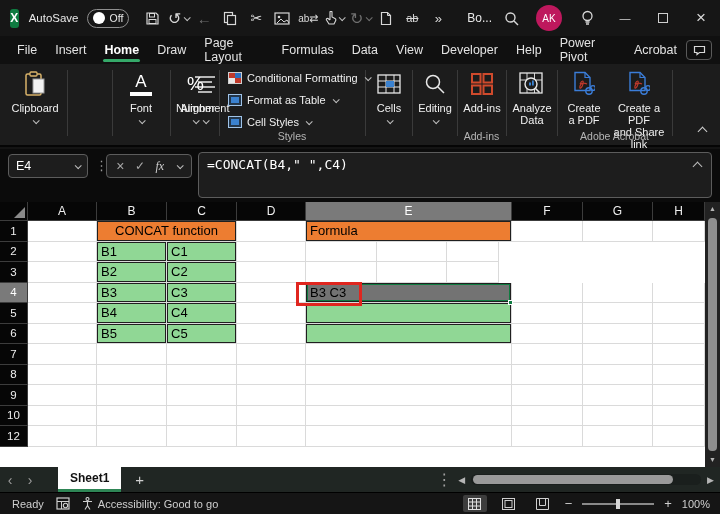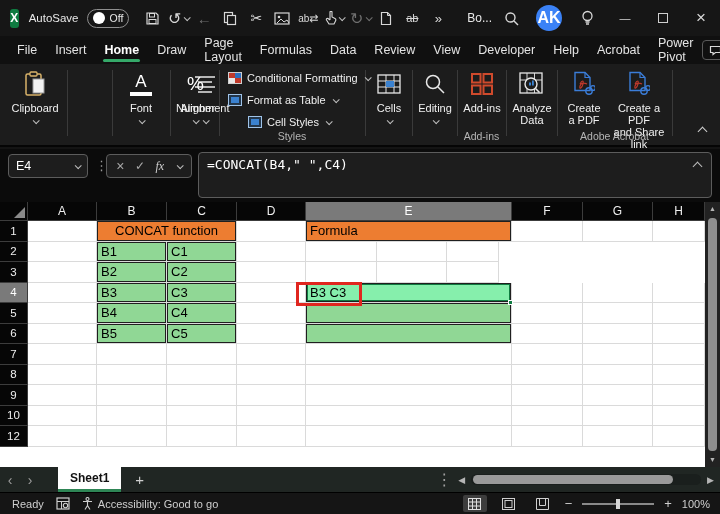--- a/index.html
+++ b/index.html
@@ -21,22 +21,22 @@
   .qat { display:flex; align-items:center; margin-left:12px; gap:4px; }
   .qbtn { min-width:22px; height:24px; display:flex; align-items:center; justify-content:center;
     color:#d8d8d8; font-size:14px; }
   .qbtn.dim { color:#6f6f6f; }
   .chev { display:inline-block; width:5px; height:5px; border-right:1.2px solid #bdbdbd;
     border-bottom:1.2px solid #bdbdbd; transform:rotate(45deg) translateY(-1px); margin-left:2px; }
   .chev.dim { border-color:#6f6f6f; }
   .docname { margin-left:18px; font-size:12px; color:#e8e8e8; }
   .tb-right { margin-left:auto; display:flex; align-items:center; gap:0; }
   .tbtn { width:38px; height:30px; display:flex; align-items:center; justify-content:center; color:#d8d8d8; }
-  .avatar { width:26px; height:26px; border-radius:50%; background:#3b82f6; color:#fff;
-    font-size:16px; font-weight:bold; display:flex; align-items:center; justify-content:center; }
+  .avatar { width:26px; height:26px; border-radius:50%; background:#be185d; color:#fff;
+    font-size:10px; font-weight:normal; display:flex; align-items:center; justify-content:center; }
   .maxbox { width:10px; height:10px; border:1.4px solid #cfcfcf; }
   .ico-svg { display:block; }
 
   
   #tabrow { left:0; top:36px; width:720px; height:28px; background:#101010;
     display:flex; align-items:center; }
   #tabs { display:flex; align-items:flex-end; height:100%; padding-left:8px; }
   .rtab { padding:0 9px; height:100%; display:flex; align-items:center; color:#e3e3e3;
     font-size:12.5px; position:relative; cursor:default; }
   .rtab.active { color:#fff; font-weight:bold; }
@@ -221,26 +221,25 @@
 
   <div id="tabrow" class="abs">
     <div id="tabs">
         <div class="rtab">File</div>
         <div class="rtab">Insert</div>
         <div class="rtab active">Home</div>
         <div class="rtab">Draw</div>
         <div class="rtab">Page Layout</div>
         <div class="rtab">Formulas</div>
         <div class="rtab">Data</div>
-        <div class="rtab">Review</div>
         <div class="rtab">View</div>
         <div class="rtab">Developer</div>
         <div class="rtab">Help</div>
+        <div class="rtab">Power Pivot</div>
         <div class="rtab">Acrobat</div>
-        <div class="rtab">Power Pivot</div>
       </div>
     <div class="tab-right">
       <span class="cmt-btn">
         <svg width="13" height="11" viewBox="0 0 13 11">
             <path d="M1.5 1.5h10v6h-5l-2.5 2v-2h-2.5z" fill="none" stroke="#d8d8d8" stroke-width="1.2"></path>
           </svg>
       </span>
 
     </div>
   </div>
@@ -304,21 +303,21 @@
           <span></span>
         </span>
       <span>Conditional Formatting</span>
         <span class="chev"></span>
     </div>
     <div class="styles-item" style="left:228px; top:30px;">
       <span class="tbl-ico"></span>
       <span>Format as Table</span>
         <span class="chev"></span>
     </div>
-    <div class="styles-item" style="left:228px; top:52px;margin-left:20px;">
+    <div class="styles-item" style="left:228px; top:52px;">
       <span class="tbl-ico"></span>
       <span>Cell Styles</span>
         <span class="chev"></span>
     </div>
     <div class="grp-lbl" style="left:219px; width:146px;">Styles</div>
 
     <div class="rbig" style="left:413px; width:44px;">
       <span class="ric">
         <svg width="22" height="22" viewBox="0 0 22 22">
             <circle cx="9" cy="9" r="6.5" fill="none" stroke="#e8e8e8" stroke-width="1.5"></circle>
@@ -460,21 +459,21 @@
             <div class="cell" style="width: 71px;"></div>
             <div class="cell" style="width: 70px;"></div>
             <div class="cell" style="width: 52px;"></div>
           </div>
           <div class="grow">
             <div class="rowhdr sel">4</div>
             <div class="cell" style="width: 69px;"></div>
             <div class="cell table" style="width: 70px; background: rgb(144, 215, 149);">B3</div>
             <div class="cell table" style="width: 70px; background: rgb(144, 215, 149);">C3</div>
             <div class="cell" style="width: 69px;"></div>
-            <div class="cell table selcell" style="width: 206px; background: #86efac;">B3 C3</div>
+            <div class="cell table selcell" style="width: 206px; background: #737373;">B3 C3</div>
             <div class="cell" style="width: 71px;"></div>
             <div class="cell" style="width: 70px;"></div>
             <div class="cell" style="width: 52px;"></div>
           </div>
           <div class="grow">
             <div class="rowhdr">5</div>
             <div class="cell" style="width: 69px;"></div>
             <div class="cell table" style="width: 70px; background: rgb(144, 215, 149);">B4</div>
             <div class="cell table" style="width: 70px; background: rgb(144, 215, 149);">C4</div>
             <div class="cell" style="width: 69px;"></div>

